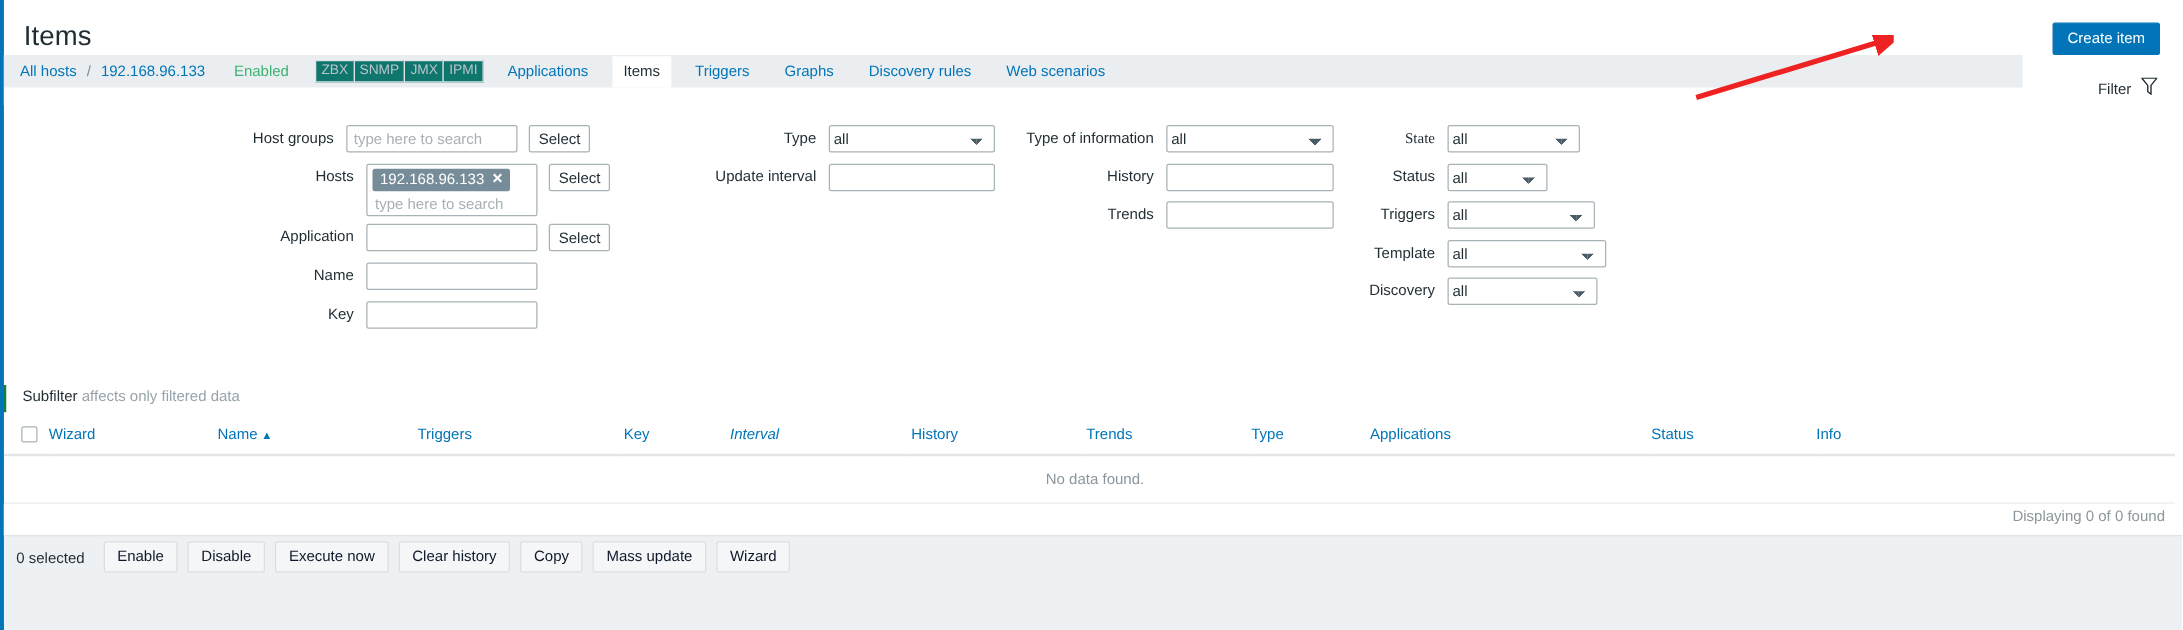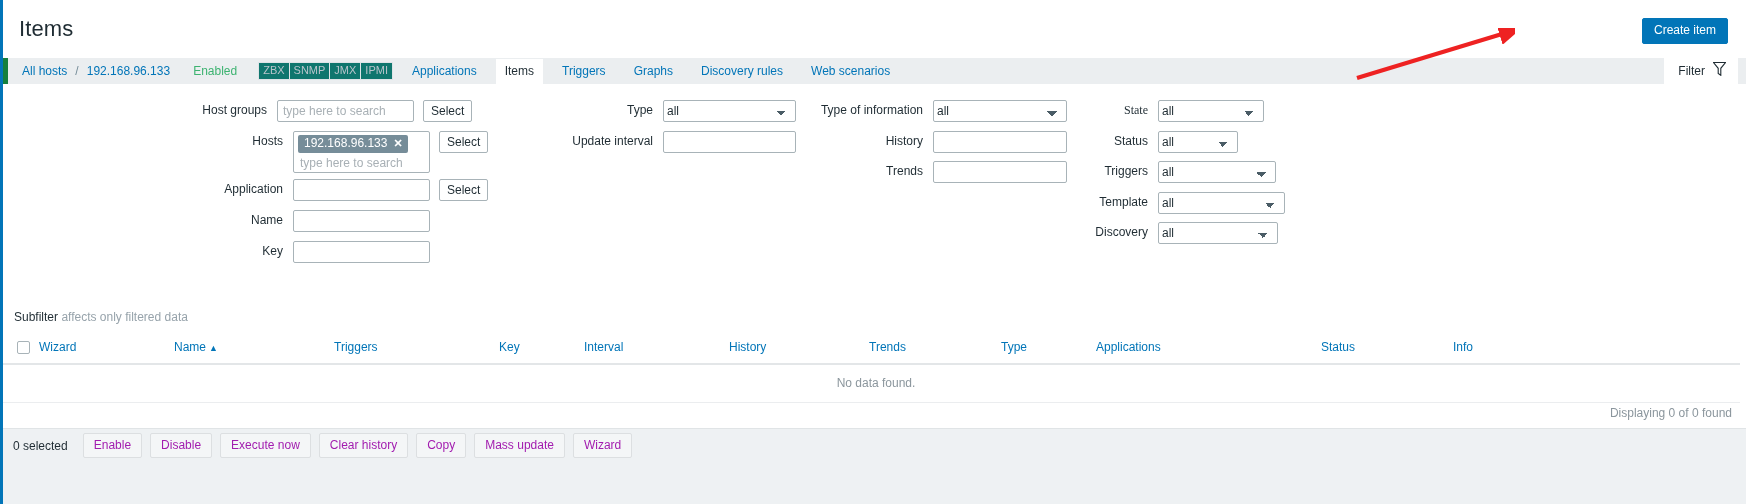--- a/index.html
+++ b/index.html
@@ -44,24 +44,24 @@
     padding: 5px 11px 6px 11px;
     font-size: 12px;
     font-family: "Liberation Sans", sans-serif;
     cursor: pointer;
     line-height: 13px;
   }
 
   
   .nav-strip {
     position: absolute;
-    left: 0; top: 58px;
-    width: 1746px; height: 26px;
+    left: 0; top: 44px;
+    width: 1618px; height: 26px;
     background: #ebeef0;
-    border-left: 8px solid #15803d;
+    border-left: 2px solid #15803d;
   }
   .nav-inner {
     position: absolute;
     left: 13px; top: 0;
     height: 26px;
     display: flex;
     align-items: center;
     white-space: nowrap;
   }
   .nav-link {
@@ -259,21 +259,21 @@
     padding: 4px 13px 5px 13px;
     cursor: pointer;
   }
 
   
   .subfilter-bar {
     position: absolute;
     left: 0; top: 308px;
     width: 1746px; height: 22px;
     background: #ffffff;
-    border-left: 1px solid #15803d;
+    border-left: 5px solid #15803d;
   }
   .subfilter-text {
     position: absolute;
     left: 13px; top: 2px;
     font-size: 12px;
     color: #1f2c33;
   }
   .subfilter-sub {
     color: #97a3ab;
     font-size: 12px;
@@ -344,21 +344,21 @@
     gap: 8px;
   }
   .sel-count {
     font-size: 12px;
     color: #1f2c33;
     margin-right: 7px;
   }
   .btn-disabled {
     background: #f4f6f7;
     border: 1px solid #dcdfe1;
-    color: #a21caf;
+    color: #0f172a;
     font-size: 12px;
     font-family: "Liberation Sans", sans-serif;
     border-radius: 2px;
     padding: 4px 10px 5px 10px;
     cursor: default;
   }
 
   
   .arrow-svg {
     position: absolute;
@@ -562,21 +562,21 @@
           </th>
           <th style="width:160px;">
             <a>Name</a><span class="sort-arrow">▲</span>
           </th>
           <th class="plain" style="width:165px;">
             <span>Triggers</span>
           </th>
           <th style="width:85px;">
             <a>Key</a>
           </th>
-          <th style="width:145px;">
+          <th style="width:145px;font-style:italic;">
             <a>Interval</a>
           </th>
           <th style="width:140px;">
             <a>History</a>
           </th>
           <th style="width:132px;">
             <a>Trends</a>
           </th>
           <th style="width:95px;">
             <a>Type</a>

